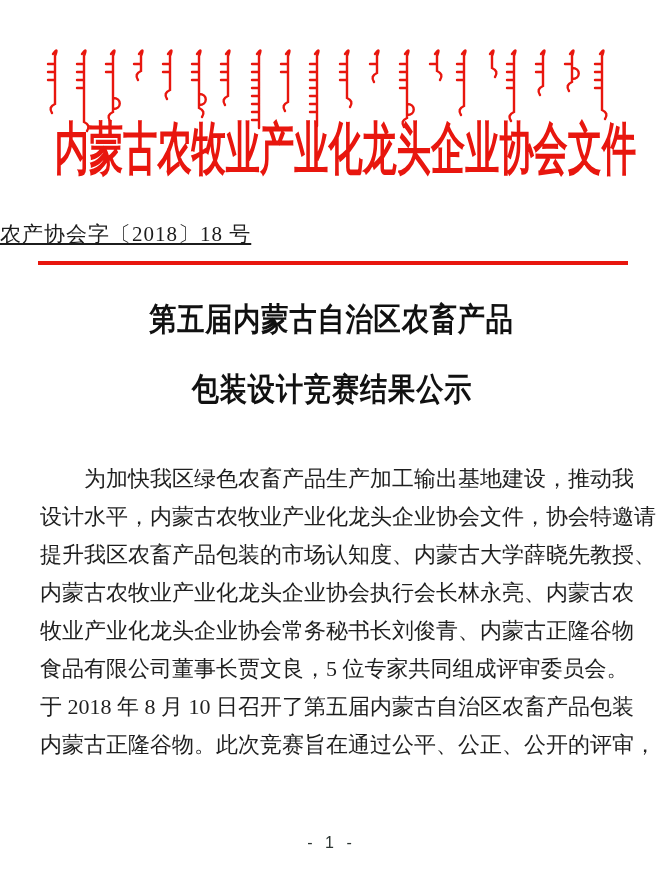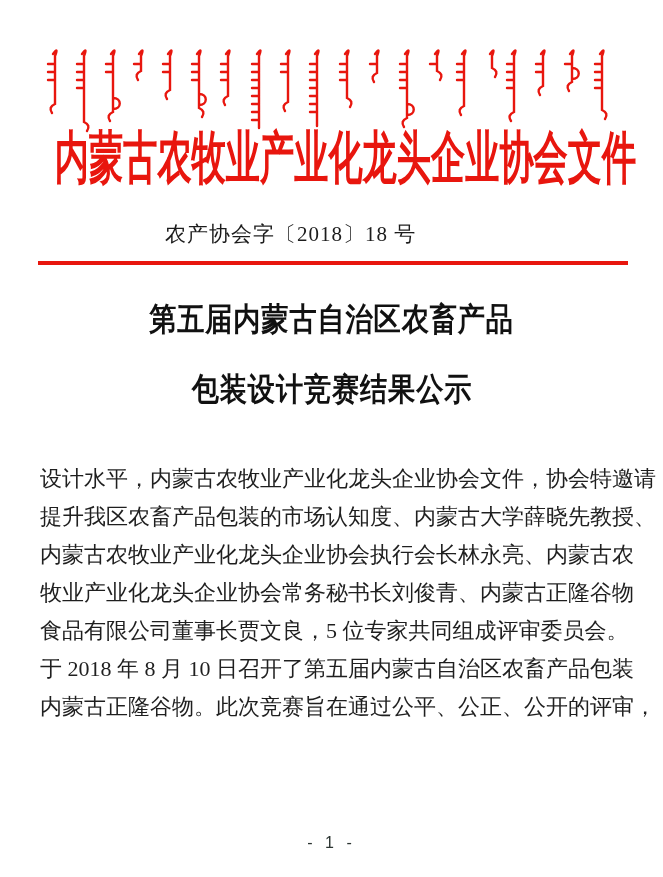--- a/index.html
+++ b/index.html
@@ -23,44 +23,45 @@
     pointer-events: none;
   }
 
   
   .masthead-title {
     position: absolute;
     top: 120px; left: 0;
     width: 663px; height: 68px;
     display: flex;
     justify-content: center;
-    align-items: flex-start;
+    align-items: flex-end;
     color: #e8160e;
     white-space: nowrap;
     padding-left: 28px;
   }
   .masthead-title > span {
     display: inline-block;
     font-size: 57px;
     font-weight: 900;
     letter-spacing: 0px;
     transform: scaleX(0.60);
     transform-origin: center center;
     font-family: "Liberation Serif", "DejaVu Serif", serif;
   }
 
   
   .doc-number {
     position: absolute;
     top: 220px; left: 0;
     width: 581px;
-    text-align: center;
+    text-align: left;
     font-size: 21px;
     letter-spacing: 1px;
     color: #1c1c1c;
+    text-decoration: underline;
   }
 
   
   .red-rule {
     position: absolute;
     top: 261px; left: 38px;
     width: 590px; height: 4px;
     background: #e8160e;
   }
 
@@ -153,20 +154,21 @@
   <div class="red-rule"></div>
 
   <div class="doc-title-line l1">
     <span>第五届内蒙古自治区农畜产品</span>
   </div>
   <div class="doc-title-line l2">
     <span>包装设计竞赛结果公示</span>
   </div>
 
   <div class="doc-body">
+    <div class="body-line indent">为加快我区绿色农畜产品生产加工输出基地建设，推动我</div>
     <div class="body-line">设计水平，内蒙古农牧业产业化龙头企业协会文件，协会特邀请</div>
     <div class="body-line">提升我区农畜产品包装的市场认知度、内蒙古大学薛晓先教授、</div>
     <div class="body-line">内蒙古农牧业产业化龙头企业协会执行会长林永亮、内蒙古农</div>
     <div class="body-line">牧业产业化龙头企业协会常务秘书长刘俊青、内蒙古正隆谷物</div>
     <div class="body-line">食品有限公司董事长贾文良，5 位专家共同组成评审委员会。</div>
     <div class="body-line">于 2018 年 8 月 10 日召开了第五届内蒙古自治区农畜产品包装</div>
     <div class="body-line">内蒙古正隆谷物。此次竞赛旨在通过公平、公正、公开的评审，</div>
   </div>
 
   <div class="page-number">- 1 -</div>

